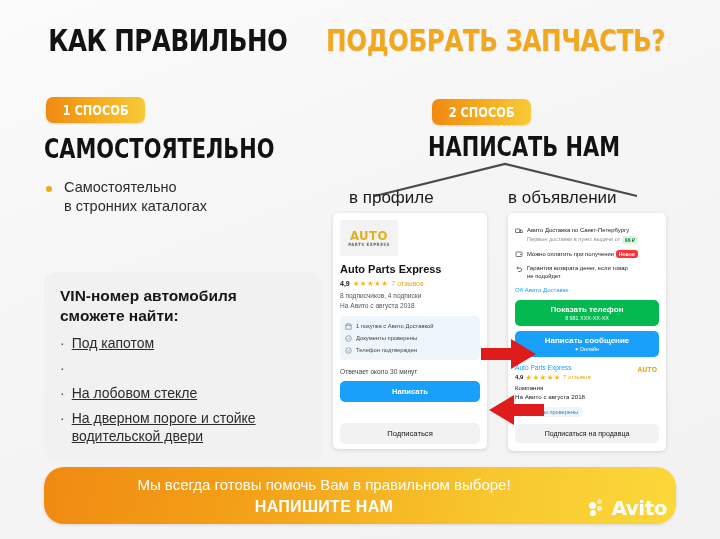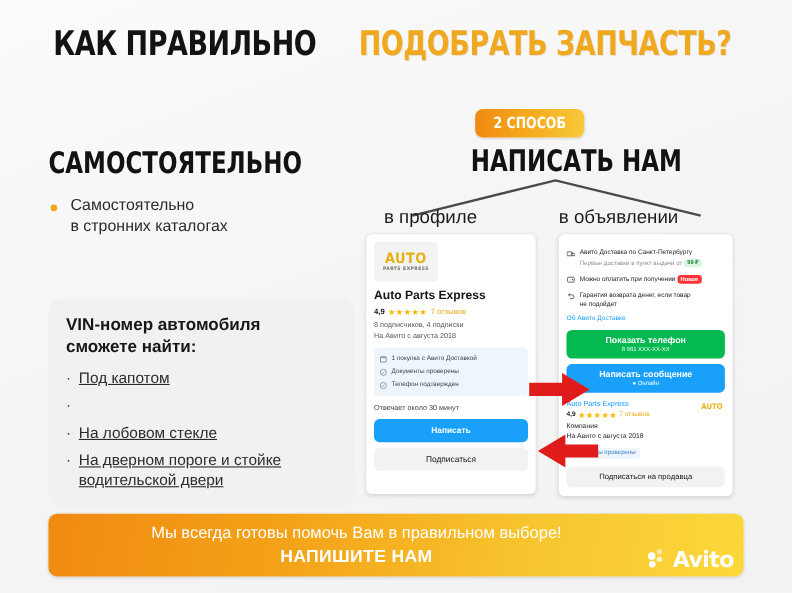--- a/index.html
+++ b/index.html
@@ -106,21 +106,21 @@
   .trust-box{
     background:#eef5fb;border-radius:4px;margin-top:6px;padding:4px 5px;
   }
   .trust-row{display:flex;align-items:center;gap:4px;font-size:5.8px;color:#41444a;padding:2.5px 0;}
   .tr-ic{width:7px;height:7px;flex:0 0 auto;color:#7b7f87;}
   .answer-time{font-size:6.6px;color:#41444a;margin:8px 0 6px 0;}
   .btn{
     border-radius:5px;text-align:center;font-size:7.6px;padding:6px 16px;cursor:pointer;
   }
   .btn-blue{background:#18a0fb;color:#fff;font-weight:bold;}
-  .btn-grey{background:#f2f2f2;color:#11141a;margin-top:5px;}
+  .btn-grey{background:#f2f2f2;color:#11141a;margin-top:21px;}
 
   
   #listing-card{left:508px;top:213px;width:158px;height:238px;padding:7px;box-sizing:border-box;}
   .btn-purple{background:#8b5cf6;color:#fff;font-weight:bold;font-size:8px;border-radius:5px;text-align:center;padding:7px 0;}
   .del-row{display:flex;align-items:flex-start;gap:4px;margin-top:6px;}
   .del-ic{width:8px;height:8px;flex:0 0 auto;color:#3a3d42;margin-top:.5px;}
   .del-txt{font-size:5.9px;color:#20222a;line-height:8.2px;}
   .del-sub{font-size:5.6px;color:#8d9096;line-height:8px;margin-top:1px;}
   .pill{
     display:inline-block;border-radius:3px;padding:0 3px;font-size:5.2px;
@@ -147,21 +147,21 @@
     font-weight:bold;font-size:7px;color:#e5b114;
   }
   .btn-sub{background:#f2f2f2;color:#11141a;font-size:7px;text-align:center;border-radius:5px;padding:6px 0;margin-top:6px;}
 
   
   .arrow{position:absolute;}
 
   
   .banner{
     position:absolute;left:44px;top:467px;width:632px;height:57px;
-    border-radius:8px;
+    border-radius:20px;
     background:linear-gradient(100deg,#f08a12 0%,#f4a318 35%,#f8c62f 70%,#fbd83a 100%);
     box-shadow:0 1px 3px rgba(0,0,0,.12);
   }
   .banner-l1{
     position:absolute;left:0;top:9px;width:560px;text-align:center;
     color:#fff;font-size:15px;
   }
   .banner-l2{
     position:absolute;left:0;top:31px;width:560px;text-align:center;
     color:#fff;font-size:16px;font-weight:bold;letter-spacing:.3px;
@@ -178,20 +178,23 @@
 </style>
 </head>
 <body>
 
 <div class="canvas">
 
   <div class="headline">
     <span class="hl-dark">КАК ПРАВИЛЬНО </span><span class="hl-gold">ПОДОБРАТЬ ЗАПЧАСТЬ?</span>
   </div>
 
+  <div class="badge" id="badge1">
+    <span>1 СПОСОБ</span>
+  </div>
   <div class="way-title" id="way1">
     <span>САМОСТОЯТЕЛЬНО</span>
   </div>
 
   <div class="lbullets">
     <div class="lb-row">
       <span class="lb-dot"></span>
       <span class="lb-text" style="white-space:pre-line">Самостоятельно
 в стронних каталогах</span>
     </div>

